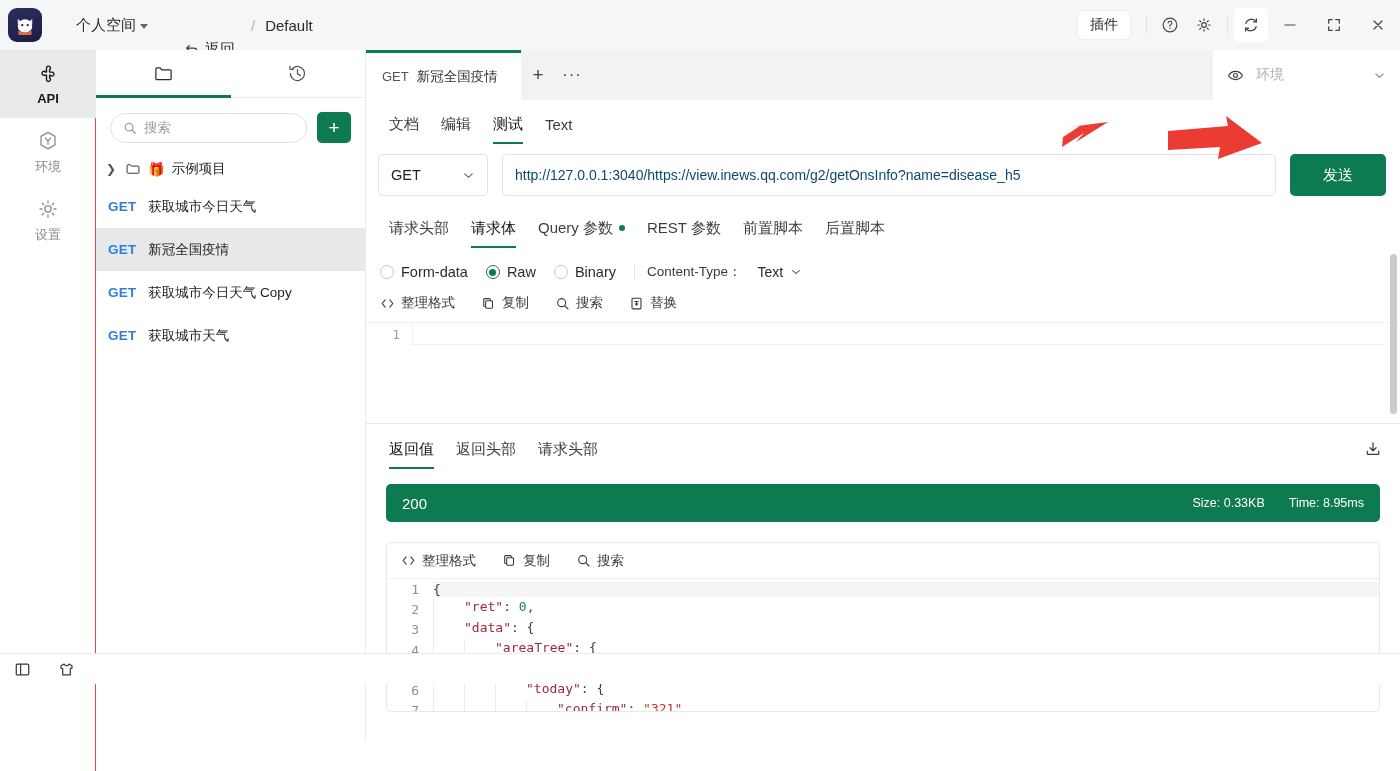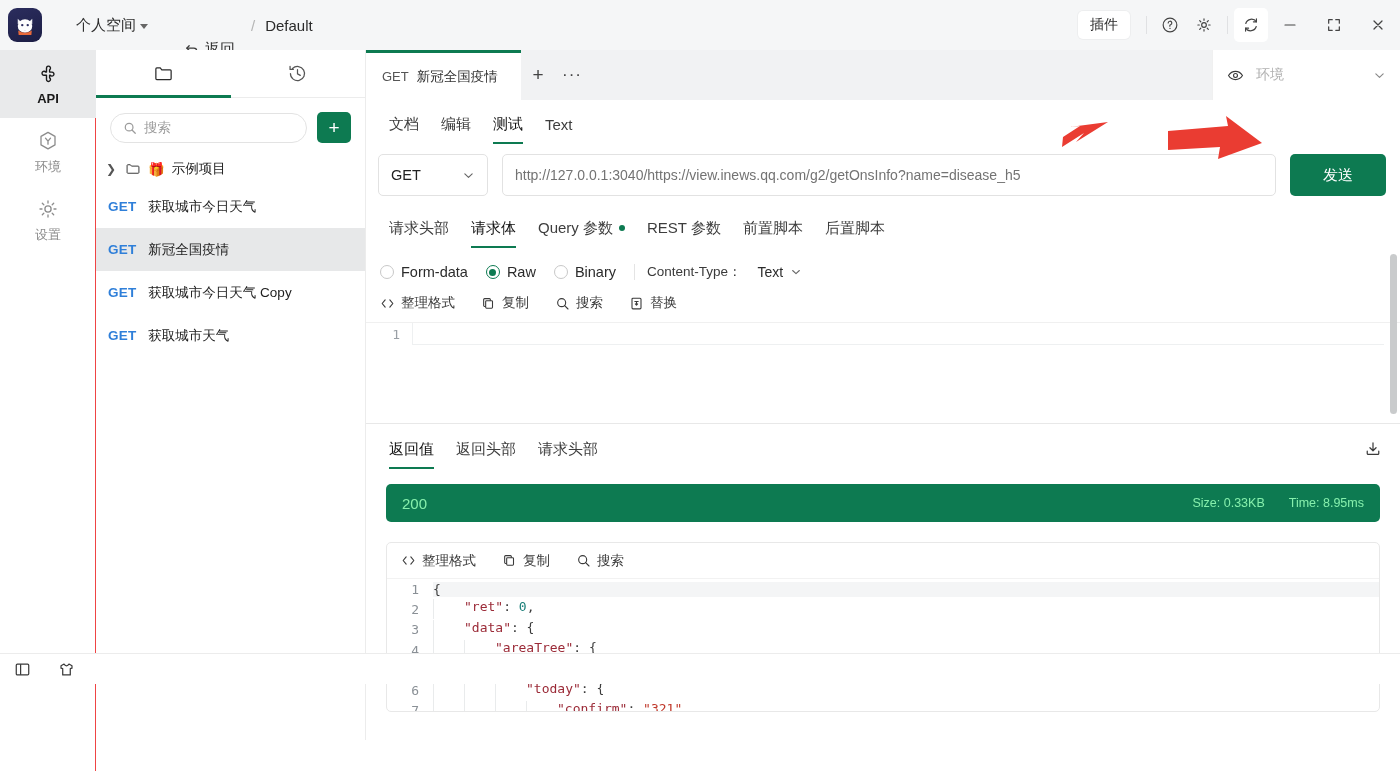--- a/index.html
+++ b/index.html
@@ -133,21 +133,21 @@
   .subtab.active .und { background:#0d7a51; }
 
   .urlbar { display:flex; align-items:center; gap:14px; padding:6px 12px 0 12px; }
   .method-box {
     width:110px; height:42px; border:1px solid #e2e2e2; border-radius:5px;
     display:flex; align-items:center; justify-content:space-between;
     padding:0 12px; font-size:14.5px; color:#222; cursor:pointer; background:#fff;
   }
   .url-box {
     flex:1; height:42px; border:1px solid #e2e2e2; border-radius:5px;
-    display:flex; align-items:center; padding:0 12px; font-size:14px; color:#737373;
+    display:flex; align-items:center; padding:0 12px; font-size:14px; color:#0c4a6e;
     background:#fff; overflow:hidden; white-space:nowrap;
   }
   .send-btn {
     width:96px; height:42px; background:#0d7a51; color:#fff; border-radius:5px;
     display:flex; align-items:center; justify-content:center; font-size:15px;
     cursor:pointer; margin-right:2px;
   }
 
   .reqtabs { height:48px; display:flex; align-items:center; padding-left:12px; margin-top:8px; }
   .reqtab {
@@ -189,21 +189,21 @@
     padding:0 11px; height:48px; display:flex; align-items:center; position:relative;
     font-size:15px; color:#3d3d3d; cursor:pointer;
   }
   .resptab.active { color:#111; }
   .resptab .und { position:absolute; bottom:4px; left:11px; right:11px; height:2.5px; background:transparent; }
   .resptab.active .und { background:#0d7a51; }
   .dl-ico { position:absolute; right:14px; top:12px; width:26px; height:26px; display:flex; align-items:center; justify-content:center; cursor:pointer; color:#3a3a3a; }
 
   .statusbar {
     margin:10px 20px 8px 20px; height:38px; background:#0d7a51; border-radius:5px;
-    display:flex; align-items:center; padding:0 16px; color:#86efac;
+    display:flex; align-items:center; padding:0 16px; color:#ffffff;
   }
   .st-code { font-size:15px; }
   .st-right { margin-left:auto; display:flex; gap:24px; font-size:12.5px; }
 
   .jsonbox { margin:20px 20px 0 20px; border:1px solid #e8e8e8; border-radius:5px; height:170px; overflow:hidden; }
   .jt-row { display:flex; align-items:center; gap:26px; height:36px; padding-left:14px; border-bottom:1px solid #f2f2f2; }
   .json-line { display:flex; height:20.3px; align-items:center; font-family:"DejaVu Sans Mono", monospace; font-size:13px; }
   .jl-num { width:46px; text-align:right; padding-right:14px; color:#8a9096; font-size:13px; flex:none; }
   .jl-code { flex:1; white-space:pre; }
   .jl-code.first { background:#f4f5f6; }

